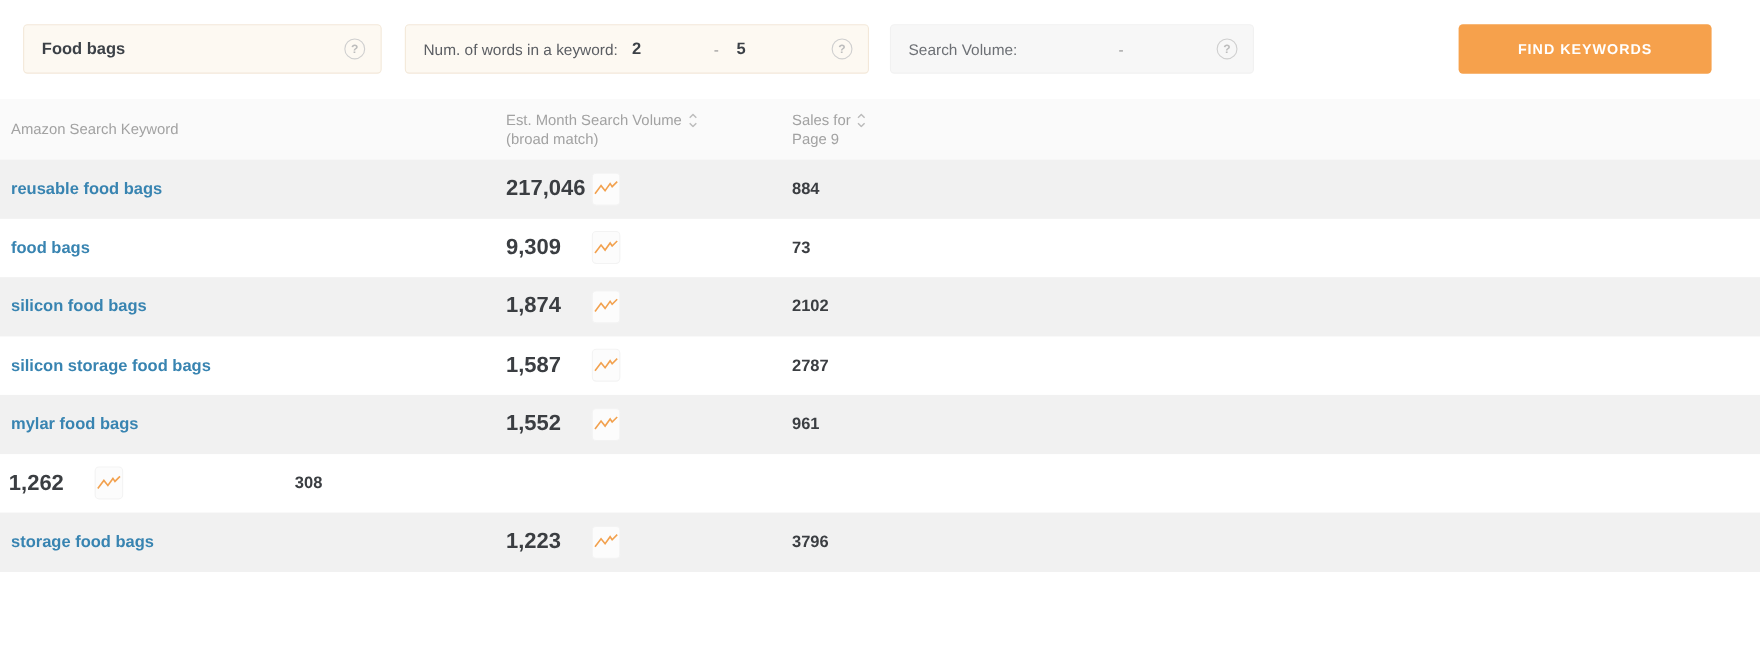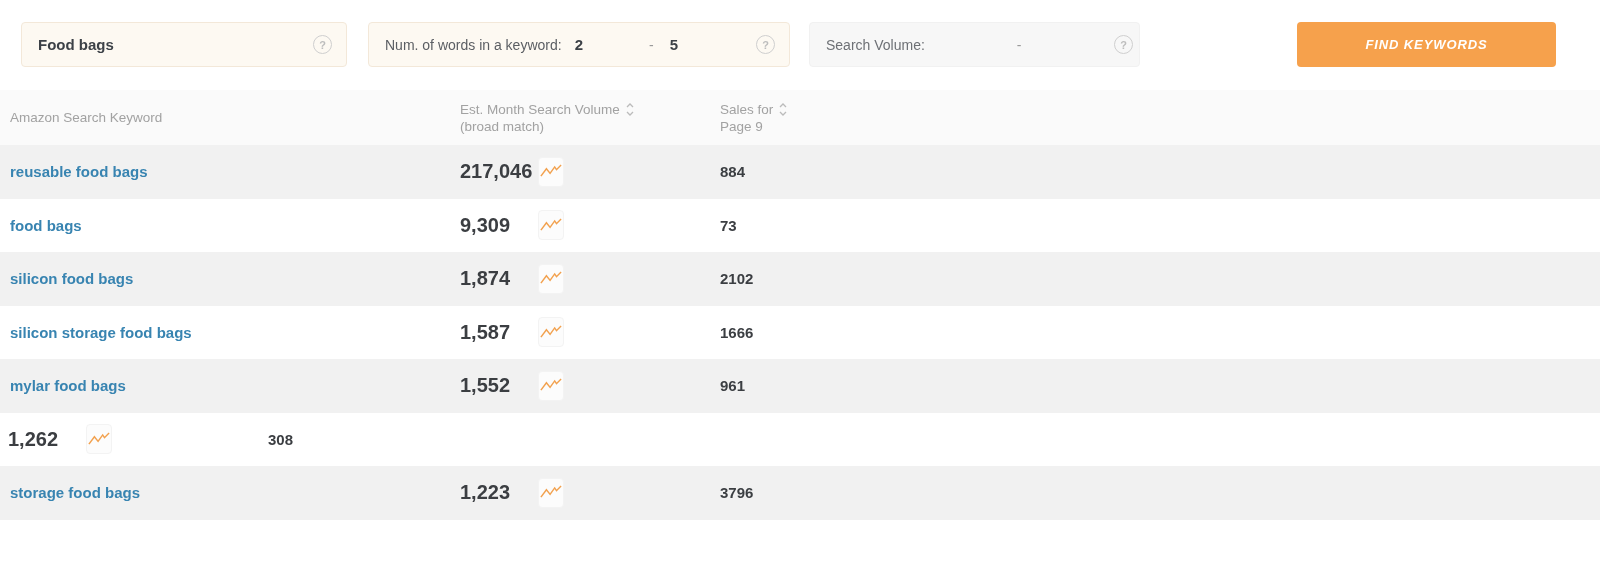--- a/index.html
+++ b/index.html
@@ -7,34 +7,34 @@
     font-family:"Liberation Sans", sans-serif; }
 
   
   .filter-bar { display:flex; align-items:center; padding:22px 44px 0 21px; height:90px;
     align-items:flex-start; }
   .fbox { height:45px; border-radius:4px; display:flex; align-items:center; }
   .fbox.cream { background:#fdf9f2; border:1px solid #f3e8d9; }
   .fbox.gray  { background:#f7f7f7; border:1px solid #f1f1f1; }
   .box-keyword { width:326px; padding:0 14px 0 16px; }
   .box-words   { width:422px; margin-left:21px; padding:0 14px 0 16px; }
-  .box-volume  { width:331px; margin-left:19px; padding:0 6px 0 16px; }
+  .box-volume  { width:331px; margin-left:19px; padding:0 14px 0 16px; }
   .kw-input { border:none; background:transparent; outline:none; flex:1 1 auto; min-width:0;
     font-family:"Liberation Sans", sans-serif; font-size:15px; font-weight:bold; color:#3c4147; }
   .flabel { font-size:14px; color:#5b5e63; white-space:nowrap; }
   .flabel.lighter { color:#6d7075; }
   .fval { font-size:15px; font-weight:bold; color:#3c4147; }
   .fdash { font-size:14px; color:#9a9a9a; }
   .help { width:19px; height:19px; border-radius:50%; border:1.5px solid #cfcfcf; flex:0 0 auto;
     display:flex; align-items:center; justify-content:center;
     font-size:11px; font-weight:bold; color:#bdbdbd; cursor:pointer; }
   .spacer { flex:1 1 auto; }
-  .find-btn { margin-left:auto; width:259px; height:45px; border:none; border-radius:4px;
+  .find-btn { margin-left:auto; width:230px; height:45px; border:none; border-radius:4px;
     background:#f6a14c; color:#ffffff; font-family:"Liberation Sans", sans-serif;
-    font-size:13px; font-weight:bold; letter-spacing:0.9px; cursor:pointer;font-style:italic; }
+    font-size:13px; font-weight:bold; letter-spacing:0.9px; cursor:pointer; }
 
   
   .table { width:100%; }
   .thead { height:55px; background:#fafafa; display:flex; align-items:center;
     color:#a2a2a2; font-size:13.5px; }
   .hline { line-height:17px; display:flex; align-items:center; }
   .hcol-kw { width:452px; padding-left:10px; }
   .hcol-vol { width:268px; padding-left:8px; }
   .hcol-sales { }
   .sort { display:inline-block; margin-left:6px; }
@@ -145,21 +145,21 @@
   </div>
 
   <div class="row">
     <div class="cell-kw">silicon storage food bags</div>
     <div class="cell-vol">1,587</div>
     <div class="cell-spark">
       <svg width="22" height="15" viewBox="0 0 24 16">
         <polyline points="1,13 7,5 11,10 16,3 18,6 23,1" fill="none" stroke="#f2a14e" stroke-width="1.6"></polyline>
       </svg>
     </div>
-    <div class="cell-sales">1666</div>
+    <div class="cell-sales">2787</div>
   </div>
 
   <div class="row">
     <div class="cell-kw">mylar food bags</div>
     <div class="cell-vol">1,552</div>
     <div class="cell-spark">
       <svg width="22" height="15" viewBox="0 0 24 16">
         <polyline points="1,13 7,5 11,10 16,3 18,6 23,1" fill="none" stroke="#f2a14e" stroke-width="1.6"></polyline>
       </svg>
     </div>

